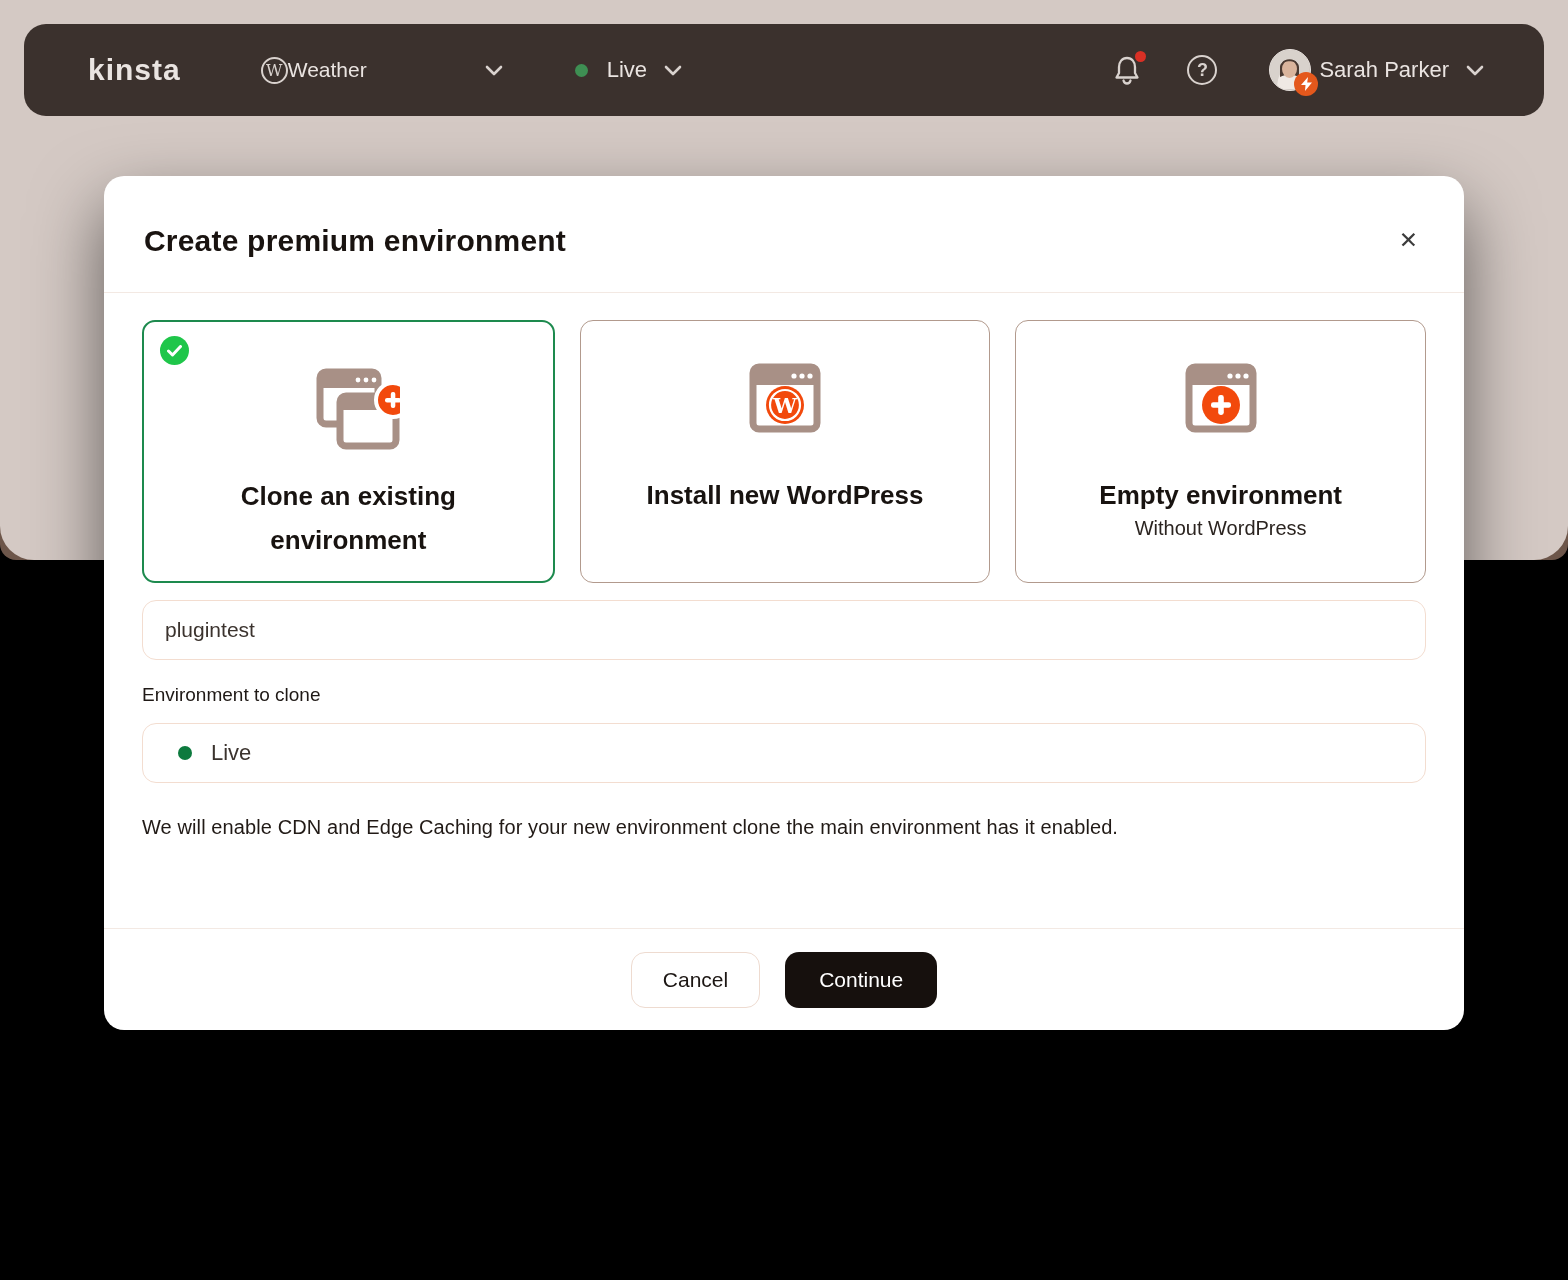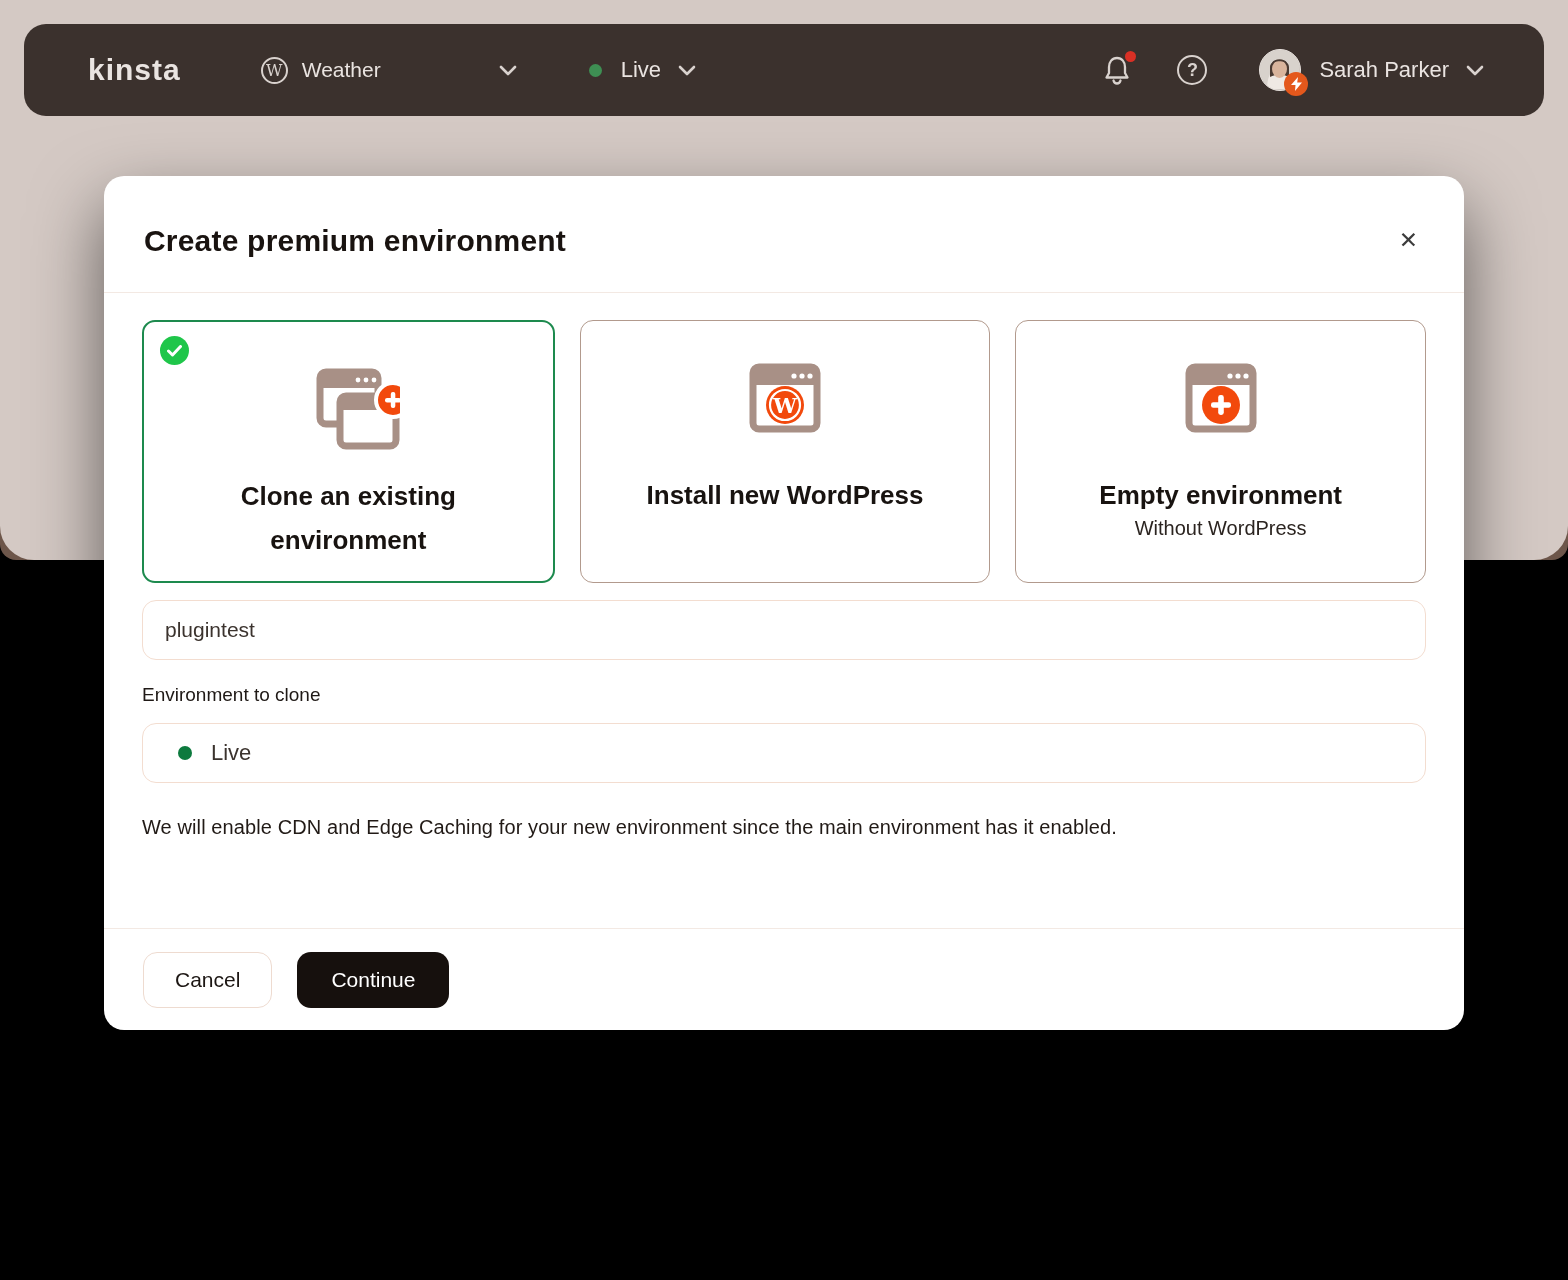--- a/index.html
+++ b/index.html
@@ -14,41 +14,41 @@
 
   
   .navbar { position:absolute; top:24px; left:24px; width:1520px; height:92px;
     background:#3b312d; border-radius:22px; display:flex; align-items:center;
     color:#eae4e1; padding:0 60px 0 64px; }
   .logo { font-size:30px; font-weight:bold; letter-spacing:1px; color:#eae4e1; }
   .site-selector { display:flex; align-items:center; margin-left:80px; cursor:pointer; }
   .wp-badge { width:27px; height:27px; border:2px solid #d9d2ce; border-radius:50%;
     display:flex; align-items:center; justify-content:center;
     font-family:"DejaVu Serif", serif; font-size:16px; color:#d9d2ce; }
-  .site-label { font-size:21px; margin-left:14px; }
+  .site-label { font-size:21px; }
   .chev { width:18px; height:11px; }
   .chev polyline { fill:none; stroke:#d9d2ce; stroke-width:2.6; stroke-linecap:round; stroke-linejoin:round; }
   .site-chev { margin-left:118px; }
   .env-selector { display:flex; align-items:center; margin-left:72px; cursor:pointer; }
   .env-dot { width:13px; height:13px; border-radius:50%; background:#3e8f53; }
   .env-label { font-size:22px; margin-left:19px; }
   .env-chev { margin-left:17px; }
   .nav-right { margin-left:auto; display:flex; align-items:center; }
   .icon-btn { position:relative; display:flex; align-items:center; justify-content:center; cursor:pointer; }
   .bell-dot { position:absolute; top:-4px; right:-5px; width:11px; height:11px;
     border-radius:50%; background:#d93025; }
   .help-btn { width:30px; height:30px; border:2px solid #d9d2ce; border-radius:50%;
     font-size:18px; font-weight:bold; color:#d9d2ce; margin-left:46px; }
   .bell-btn { margin-left:0; }
   .avatar-wrap { position:relative; margin-left:52px; width:42px; height:42px; }
   .avatar { width:42px; height:42px; border-radius:50%; overflow:hidden;
     background:#cfc8c2; border:1.5px solid #e8e2de; }
   .avatar-badge { position:absolute; right:-7px; bottom:-5px; width:24px; height:24px;
     border-radius:50%; background:#e4581c; display:flex; align-items:center; justify-content:center; }
-  .user-name { font-size:22px; margin-left:18px; }
+  .user-name { font-size:22px; margin-left:8px; }
   .user-chev { margin-left:17px; }
 
   
   .modal { position:absolute; top:176px; left:104px; width:1360px; height:854px;
     background:#fff; border-radius:20px; box-shadow:0 30px 70px rgba(0,0,0,.55);
     display:flex; flex-direction:column; }
   .modal-header { height:117px; flex:0 0 auto; display:flex; align-items:center;
     justify-content:space-between; padding:13px 42px 0 40px; border-bottom:1px solid #f3e9e3; }
   .modal-title { font-size:30px; font-weight:bold; color:#191310; letter-spacing:.2px; }
   .close-btn { font-size:23px; color:#3c3c3c; cursor:pointer; line-height:1; padding:4px;
@@ -74,21 +74,21 @@
     border-radius:14px; font-size:21px; color:#3b332e; padding:0 22px;
     font-family:"Liberation Sans", sans-serif; outline:none; display:block; }
   .select-box { margin-top:17px; width:100%; height:60px; border:1px solid #f3ddd0;
     border-radius:14px; display:flex; align-items:center; padding:0 22px; cursor:pointer; }
   .select-dot { width:14px; height:14px; border-radius:50%; background:#0d7a3e; margin-left:13px; }
   .select-label { font-size:22px; color:#3b332e; margin-left:19px; }
   .info-text { margin-top:33px; font-size:20px; color:#211a16; letter-spacing:.1px; }
 
   
   .modal-footer { flex:0 0 auto; height:102px; border-top:1px solid #f3e9e3;
-    display:flex; align-items:center; justify-content:flex-start; gap:25px; padding:0 39px; }
+    display:flex; align-items:center; justify-content:center; gap:25px; padding:0 39px; }
   .btn { height:56px; border-radius:14px; font-size:21px; cursor:pointer;
     font-family:"Liberation Sans", sans-serif; display:flex; align-items:center; }
   .btn-cancel { background:#fff; border:1px solid #eedbd0; color:#1c1613; padding:0 31px; }
   .btn-continue { background:#16100d; border:none; color:#fff; padding:4px 34px; font-weight:500; }
 </style>
 </head>
 <body>
 
 <div class="hero-under"></div>
 <div class="hero"></div>
@@ -218,20 +218,20 @@
     </div>
 
     <input class="text-input" type="text" value="plugintest" style="">
 
     <div class="field-label">Environment to clone</div>
     <div class="select-box">
       <span class="select-dot"></span>
       <span class="select-label">Live</span>
     </div>
 
-    <div class="info-text">We will enable CDN and Edge Caching for your new environment since the main environment has it enabled.</div>
+    <div class="info-text">We will enable CDN and Edge Caching for your new environment clone the main environment has it enabled.</div>
   </div>
 
   <div class="modal-footer">
     <button class="btn btn-cancel">Cancel</button>
     <button class="btn btn-continue">Continue</button>
   </div>
 </div>
 
 </body></html>

